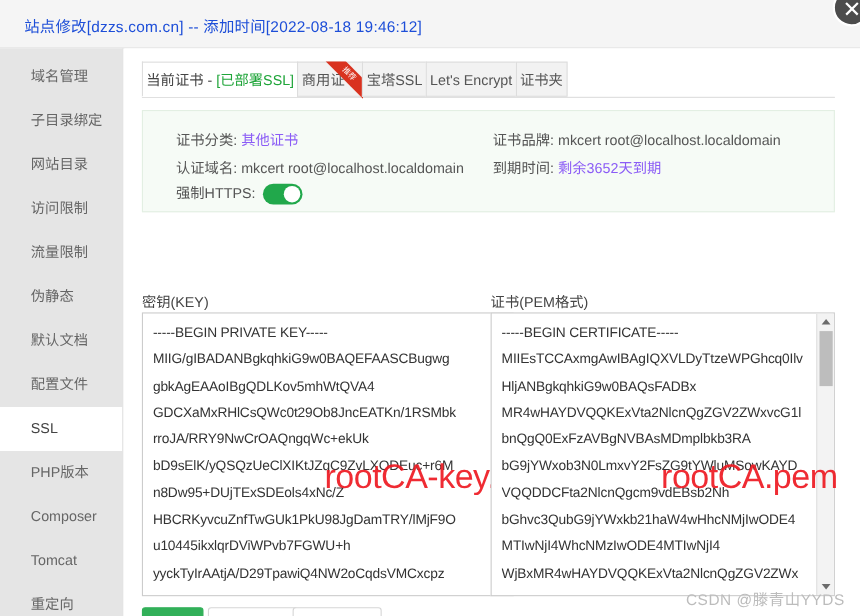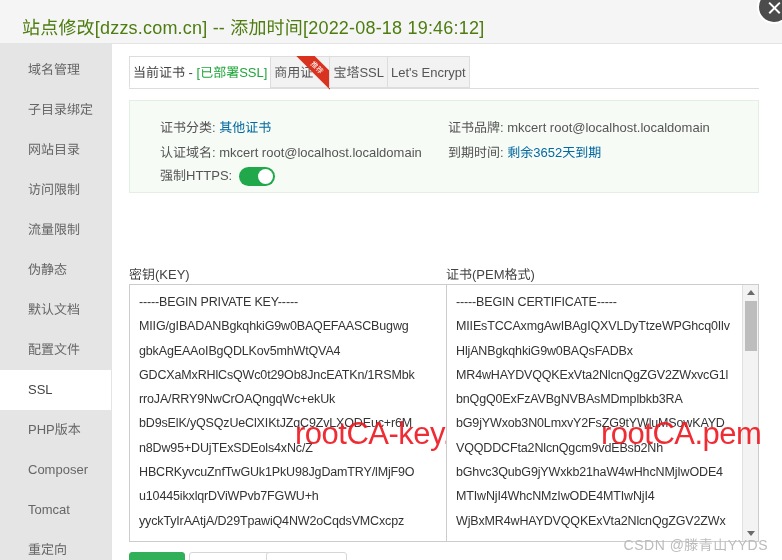--- a/index.html
+++ b/index.html
@@ -33,22 +33,22 @@
     width: 782px;
     height: 44px;
     background: #f5f5f5;
     border-bottom: 1px solid #e4e4e4;
     box-sizing: border-box;
   }
   .titlebar .title-text {
     position: absolute;
     left: 22px;
     top: 13px;
-    font-size: 18px;
-    color: #4d7c0f;
+    font-size: 14px;
+    color: #1d4ed8;
     white-space: nowrap;
     letter-spacing: 0.2px;
   }
   .close-btn {
     position: absolute;
     right: -9px;
     top: -10px;
     width: 34px;
     height: 34px;
     border-radius: 50%;
@@ -189,21 +189,21 @@
     border: 1px solid #e3efe3;
     box-sizing: border-box;
   }
   .certbox .row {
     position: absolute;
     font-size: 13px;
     white-space: nowrap;
     line-height: 18px;
   }
   .certbox .lbl { color: #555555; }
-  .certbox .val-green { color: #0369a1; }
+  .certbox .val-green { color: #8b5cf6; }
   .certbox .val-gray  { color: #555555; }
 
   .c-l1 { left: 30px; top: 18px; }
   .c-l2 { left: 30px; top: 43px; }
   .c-l3 { left: 30px; top: 66px; }
   .c-r1 { left: 318px; top: 18px; }
   .c-r2 { left: 318px; top: 43px; }
   .c-r3 { left: 318px; top: 66px; }
 
   
@@ -390,20 +390,23 @@
         <span>商用证书</span>
         <span class="ribbon">
             <i>推荐</i>
           </span>
       </div>
       <div class="tab">
         <span>宝塔SSL</span>
       </div>
       <div class="tab">
         <span>Let's Encrypt</span>
+      </div>
+      <div class="tab">
+        <span>证书夹</span>
       </div>
     </div>
 
     <div class="certbox">
       <div class="row c-l1">
         <span class="lbl">证书分类:</span>
         <span class="val-green">其他证书</span>
       </div>
       <div class="row c-l2">
         <span class="lbl">认证域名:</span>

